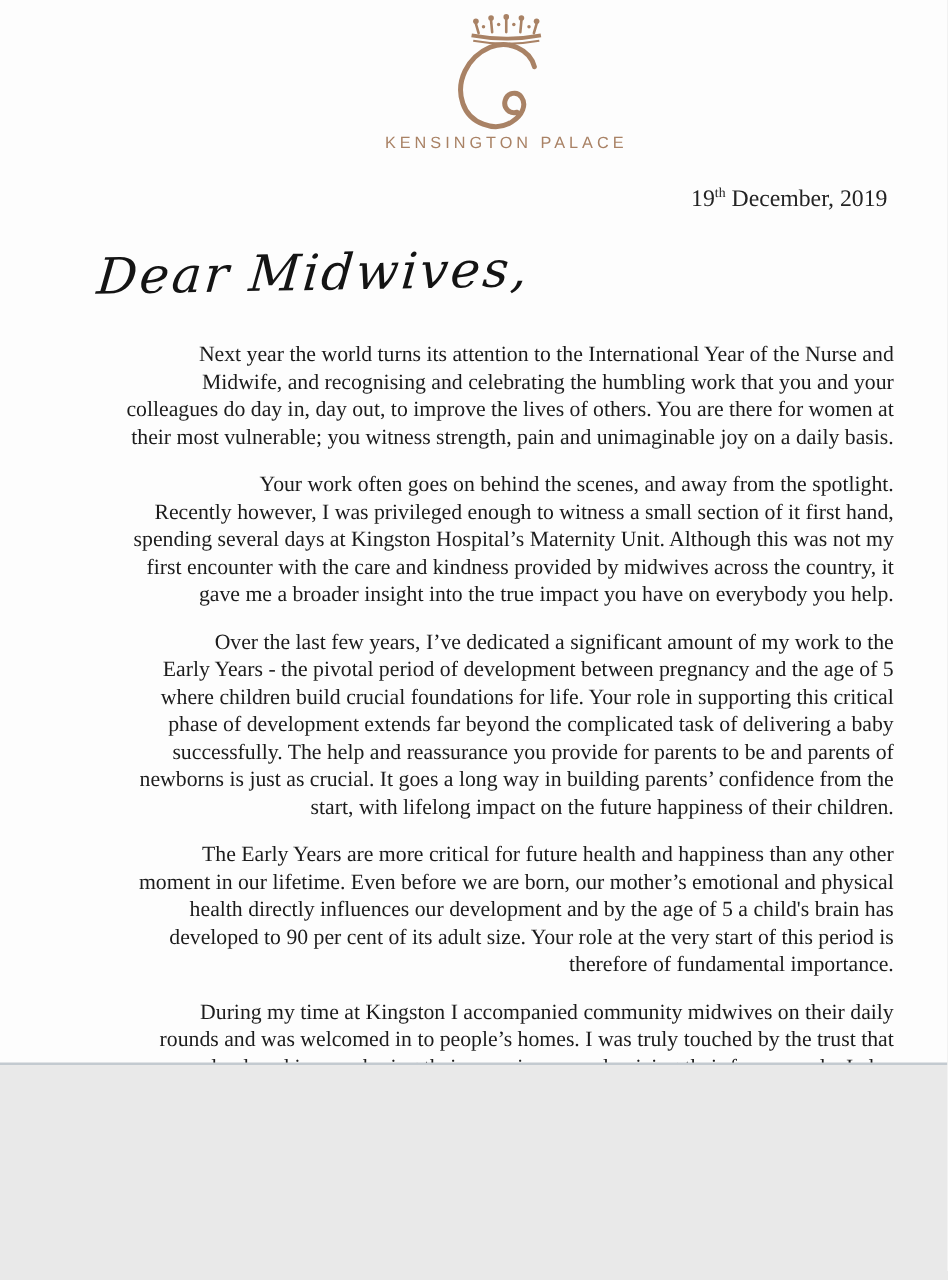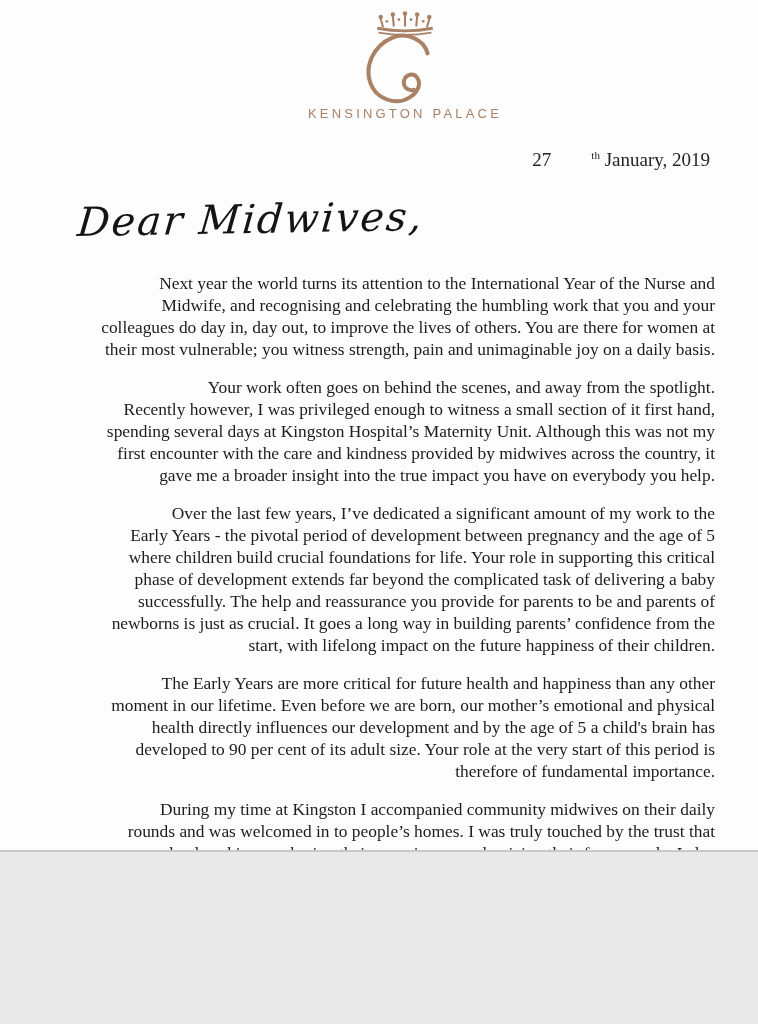--- a/index.html
+++ b/index.html
@@ -43,21 +43,21 @@
 
   
   .date-line {
     position: absolute;
     top: 149px;
     right: 48px;
     font-size: 19px;
     color: #242424;
     white-space: nowrap;
   }
-  .date-line sup { font-size: 11px; line-height: 0; margin-left: 40px; }
+  .date-line sup { font-size: 11px; line-height: 0; }
 
   
   .salutation {
     position: absolute;
     top: 196px;
     left: 78px;
     font-family: "DejaVu Serif", serif;
     font-style: italic;
     font-size: 40px;
     letter-spacing: 2px;
@@ -116,21 +116,21 @@
         </g>
       </g>
 
       <path d="M86 52 C82 36 62 27 45 34 C24 43 13 66 20 86 C26 104 49 113 65 103 C75 97 79 87 74 80 C70 74 61 76 59 83 C57 90 63 96 70 94" fill="none" stroke="var(--brand)" stroke-width="4.6" stroke-linecap="round"></path>
       <text x="97" y="50" font-size="0" fill="var(--brand)">C</text>
     </svg>
     <div class="org-name">KENSINGTON PALACE</div>
   </header>
 
   <div class="date-line">
-    <span>27</span><sup>th</sup><span> January, 2019</span>
+    <span>19</span><sup>th</sup><span> December, 2019</span>
   </div>
 
   <div class="salutation">Dear Midwives,</div>
 
   <main class="letter-body">
     <p>Next year the world turns its attention to the International Year of the Nurse and Midwife, and recognising and celebrating the humbling work that you and your colleagues do day in, day out, to improve the lives of others. You are there for women at their most vulnerable; you witness strength, pain and unimaginable joy on a daily basis.</p>
     <p>Your work often goes on behind the scenes, and away from the spotlight. Recently however, I was privileged enough to witness a small section of it first hand, spending several days at Kingston Hospital’s Maternity Unit. Although this was not my first encounter with the care and kindness provided by midwives across the country, it gave me a broader insight into the true impact you have on everybody you help.</p>
     <p>Over the last few years, I’ve dedicated a significant amount of my work to the Early Years - the pivotal period of development between pregnancy and the age of 5 where children build crucial foundations for life. Your role in supporting this critical phase of development extends far beyond the complicated task of delivering a baby successfully. The help and reassurance you provide for parents to be and parents of newborns is just as crucial. It goes a long way in building parents’ confidence from the start, with lifelong impact on the future happiness of their children.</p>
     <p>The Early Years are more critical for future health and happiness than any other moment in our lifetime. Even before we are born, our mother’s emotional and physical health directly influences our development and by the age of 5 a child's brain has developed to 90 per cent of its adult size. Your role at the very start of this period is therefore of fundamental importance.</p>
     <p>During my time at Kingston I accompanied community midwives on their daily rounds and was welcomed in to people’s homes. I was truly touched by the trust that people placed in me, sharing their experiences and voicing their fears openly. I also spent time in hospital clinics and on post-natal wards. No matter the setting, I was continually struck by the compassion that those of you I spent time with showed, and the incredible work ethic you demonstrated on behalf of your entire profession - not only performing your rounds but working tirelessly through the night to support people that were at their most vulnerable.</p>

